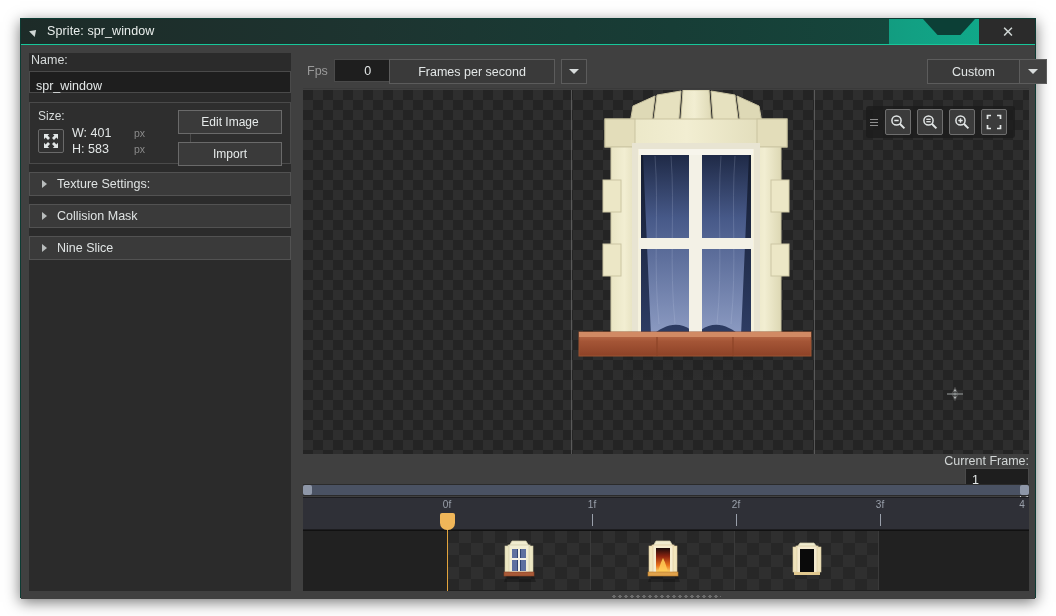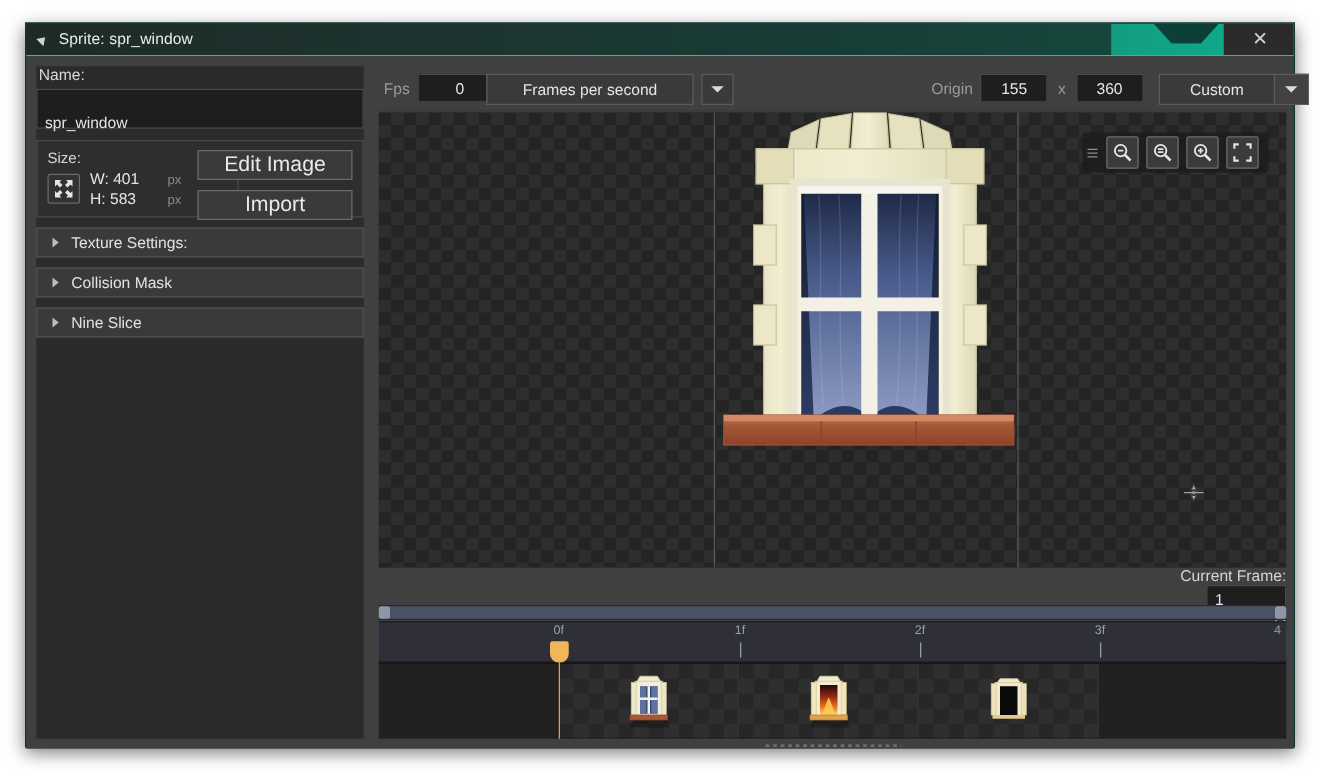--- a/index.html
+++ b/index.html
@@ -34,39 +34,39 @@
   .tb-darkcap{position:absolute;right:0;top:0;width:56px;height:26px;background:#2b2b2b;}
 
   .body{position:absolute;left:0;top:26px;width:100%;height:554px;
         background:#404040;box-sizing:border-box;}
 
   
   .lpanel{position:absolute;left:8px;top:8px;width:262px;height:538px;
           background:#2b2b2b;box-sizing:border-box;}
   .lbl{color:#d6dada;font-size:12.5px;margin:0 0 4px 2px;}
   .txtfield{height:22px;background:#1e1e1e;border:1px solid #4a4a4a;
-            color:#e3e7e7;font-size:12.5px;line-height:22px;padding:15px 6px;
+            color:#e3e7e7;font-size:12.5px;line-height:22px;padding:3px 6px;
             box-sizing:border-box;}
   #name-input{width:100%;}
   .gap{height:9px;}
 
   .sizebox{border:1px solid #4a4a4a;background:#2e2e2e;padding:6px 8px 8px 8px;
            box-sizing:border-box;position:relative;height:62px;}
   .sizebox .cap{color:#d6dada;font-size:12px;margin-bottom:3px;}
   .szrow{display:flex;align-items:center;gap:8px;}
   .szicon{width:24px;height:22px;border:1px solid #6a6a6a;border-radius:2px;
           background:#323232;display:flex;align-items:center;justify-content:center;}
   .szvals{display:flex;flex-direction:column;gap:2px;}
   .szline{display:flex;align-items:baseline;gap:0;}
   .szline .v{color:#e3e7e7;font-size:12.5px;width:62px;}
   .szline .u{color:#8a8a8a;font-size:10.5px;}
   .vdiv{position:absolute;left:160px;top:24px;width:1px;height:34px;background:#4a4a4a;}
   .btnstack{position:absolute;right:8px;top:7px;display:flex;flex-direction:column;gap:8px;}
-  .btn{width:124px;height:24px;background:#3a3a3a;border:1px solid #6a6a6a;
-       color:#e6eaea;font-size:17px;line-height:22px;text-align:center;
+  .btn{width:104px;height:24px;background:#3a3a3a;border:1px solid #6a6a6a;
+       color:#e6eaea;font-size:12px;line-height:22px;text-align:center;
        box-sizing:border-box;cursor:pointer;}
 
   .section{height:24px;background:#3a3a3a;border:1px solid #525252;margin-top:8px;
            display:flex;align-items:center;box-sizing:border-box;cursor:pointer;}
   .tri{width:0;height:0;border-left:5px solid #b9bdbd;border-top:4px solid transparent;
        border-bottom:4px solid transparent;margin:0 10px 0 12px;}
   .section span{color:#dfe3e3;font-size:12.5px;}
 
   
   .rside{position:absolute;left:282px;top:8px;width:726px;height:538px;}
@@ -221,33 +221,20 @@
 
           <div class="tb-item" style="left:86px;">
             <div class="combo" style="width:166px;">
               <div class="ctext">Frames per second</div>
             </div>
             <div class="combo" style="width:26px;padding:0;justify-content:center;">
               <div class="cdown"></div>
             </div>
           </div>
 
-          <div class="tb-item" style="left:442px;">
-            <div class="tlabel">Origin</div>
-            <div class="num" style="width:54px;">155</div>
-            <div class="tlabel" style="margin:0 2px;">x</div>
-            <div class="num" style="width:54px;">360</div>
-            <div style="width:22px;display:flex;justify-content:center;margin-left:4px;">
-              <svg width="14" height="17" viewBox="0 0 14 17">
-                <path d="M3.2 7.6V5.1a3.5 3.5 0 0 1 6.9-.5" fill="none" stroke="#c8cccc" stroke-width="1.5"></path>
-                <rect x="1" y="7.6" width="9" height="8" rx="1.2" fill="none" stroke="#c8cccc" stroke-width="1.5"></rect>
-                <circle cx="5.5" cy="11.6" r="1.1" fill="#c8cccc"></circle>
-              </svg>
-            </div>
-          </div>
 
           <div class="tb-item" style="left:624px;">
             <div class="combo" style="width:120px;">
               <div class="ctext">Custom</div>
               <div class="cbtn">
                 <div class="cdown"></div>
               </div>
             </div>
           </div>
         </div>

